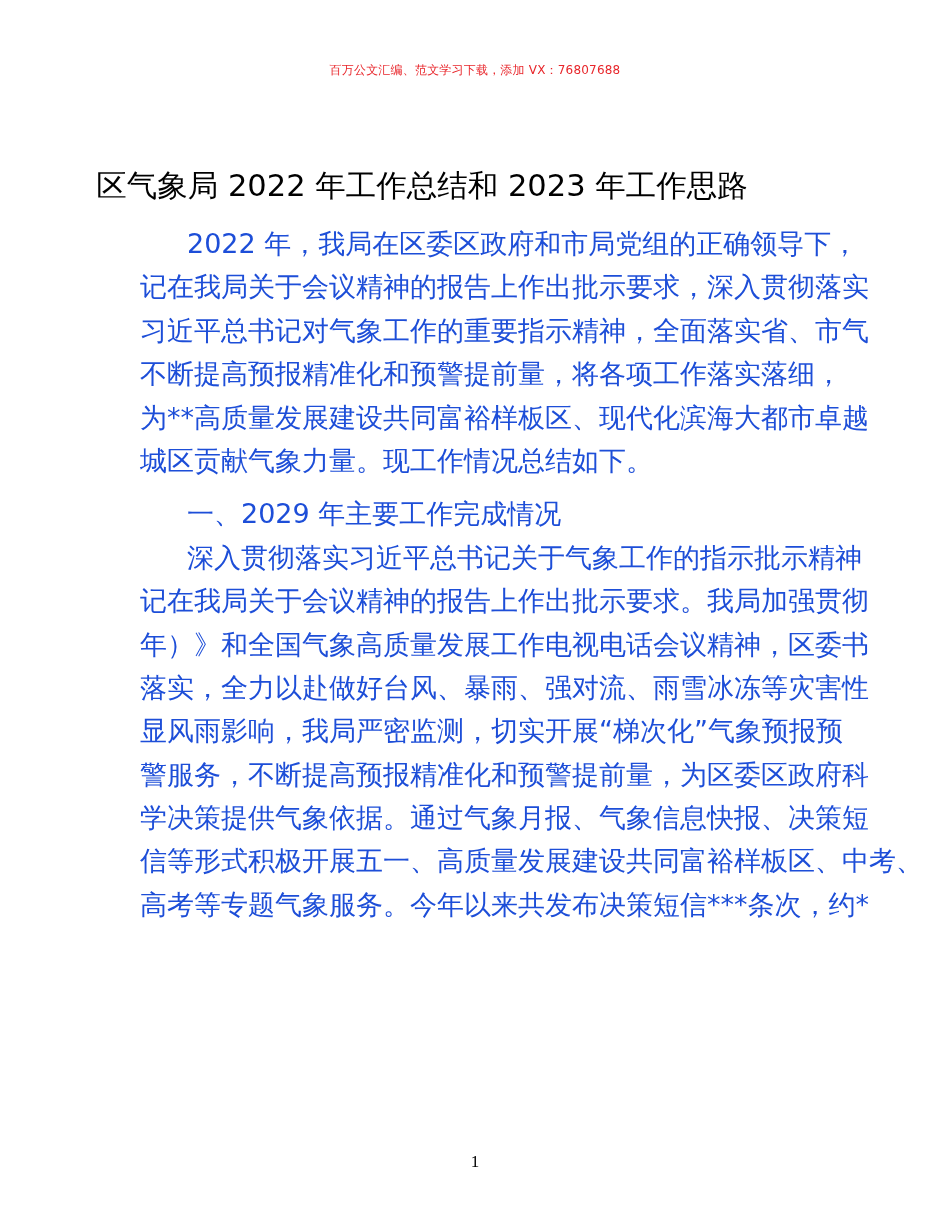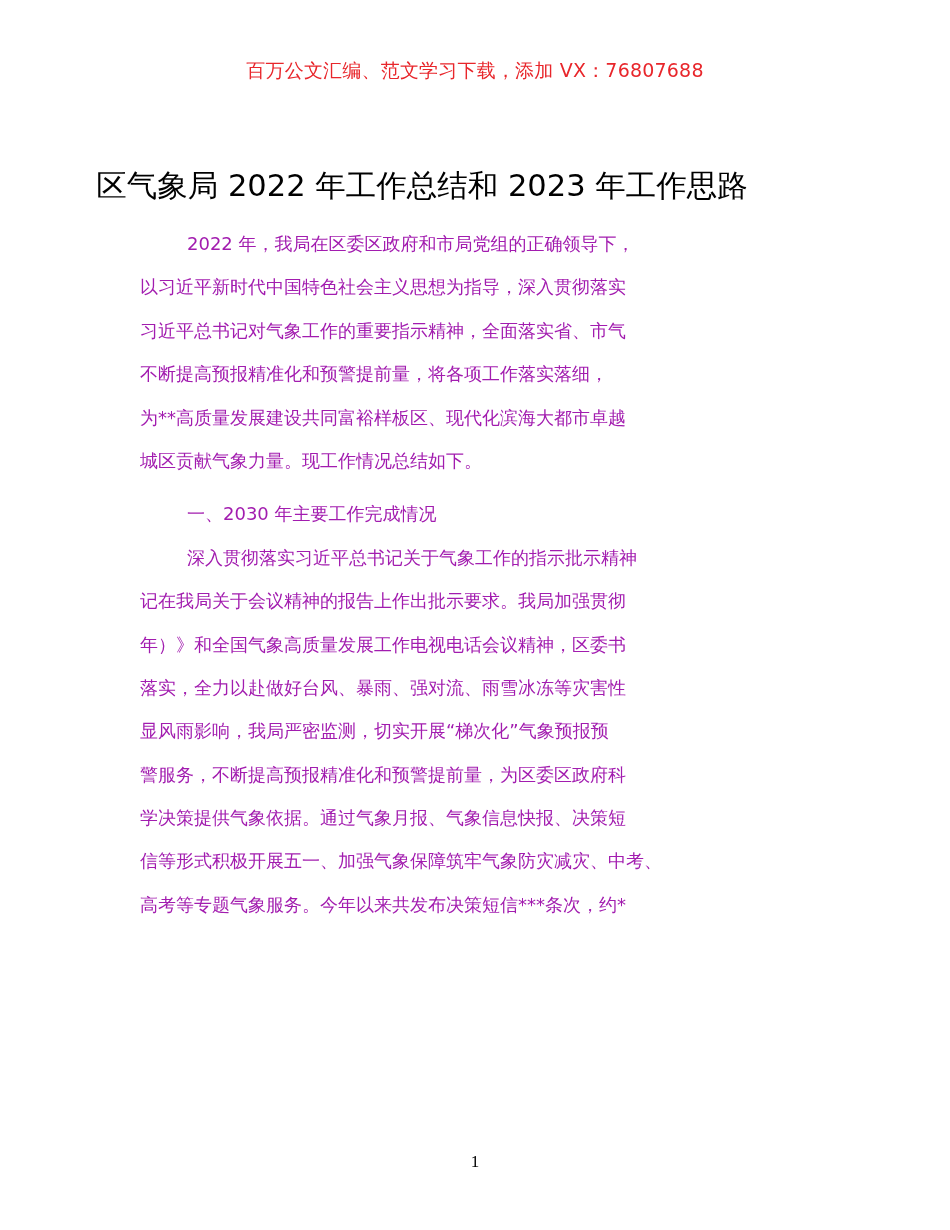--- a/index.html
+++ b/index.html
@@ -14,21 +14,21 @@
     overflow: hidden;
     font-family: "DejaVu Sans", "Liberation Sans", sans-serif;
     color: #000000;
   }
   .header-banner {
     position: absolute;
     top: 56px;
     left: 0;
     width: 950px;
     text-align: center;
-    font-size: 19px;
+    font-size: 12px;
     line-height: 28px;
     color: #e8262b;
     letter-spacing: 0.2px;
   }
   .doc-title {
     position: absolute;
     top: 164px;
     left: 0;
     width: 844px;
     text-align: center;
@@ -39,23 +39,23 @@
   }
   .body-lines {
     position: absolute;
     left: 140px;
     top: 222px;
     width: 690px;
   }
   .line {
     height: 43.4px;
     line-height: 43.4px;
-    font-size: 18px;
+    font-size: 27px;
     white-space: nowrap;
-    color: #a21caf;
+    color: #1d4ed8;
   }
   .line.indent {
     padding-left: 47px;
   }
   .line.heading-gap-before {
     margin-top: 10px;
   }
   .page-number {
     position: absolute;
     top: 1152px;
@@ -69,30 +69,30 @@
 </style>
 </head>
 <body>
 
 <div class="header-banner">百万公文汇编、范文学习下载，添加 VX：76807688</div>
 
 <div class="doc-title">区气象局 2022 年工作总结和 2023 年工作思路</div>
 
 <div class="body-lines">
   <div class="line indent">2022 年，我局在区委区政府和市局党组的正确领导下，</div>
-  <div class="line">以习近平新时代中国特色社会主义思想为指导，深入贯彻落实</div>
+  <div class="line">记在我局关于会议精神的报告上作出批示要求，深入贯彻落实</div>
   <div class="line">习近平总书记对气象工作的重要指示精神，全面落实省、市气</div>
   <div class="line">不断提高预报精准化和预警提前量，将各项工作落实落细，</div>
   <div class="line">为**高质量发展建设共同富裕样板区、现代化滨海大都市卓越</div>
   <div class="line">城区贡献气象力量。现工作情况总结如下。</div>
-  <div class="line indent heading-gap-before">一、2030 年主要工作完成情况</div>
+  <div class="line indent heading-gap-before">一、2029 年主要工作完成情况</div>
   <div class="line indent">深入贯彻落实习近平总书记关于气象工作的指示批示精神</div>
   <div class="line">记在我局关于会议精神的报告上作出批示要求。我局加强贯彻</div>
   <div class="line">年）》和全国气象高质量发展工作电视电话会议精神，区委书</div>
   <div class="line">落实，全力以赴做好台风、暴雨、强对流、雨雪冰冻等灾害性</div>
   <div class="line">显风雨影响，我局严密监测，切实开展“梯次化”气象预报预</div>
   <div class="line">警服务，不断提高预报精准化和预警提前量，为区委区政府科</div>
   <div class="line">学决策提供气象依据。通过气象月报、气象信息快报、决策短</div>
-  <div class="line">信等形式积极开展五一、加强气象保障筑牢气象防灾减灾、中考、</div>
+  <div class="line">信等形式积极开展五一、高质量发展建设共同富裕样板区、中考、</div>
   <div class="line">高考等专题气象服务。今年以来共发布决策短信***条次，约*</div>
 </div>
 
 <div class="page-number">1</div>
 
 </body></html>

